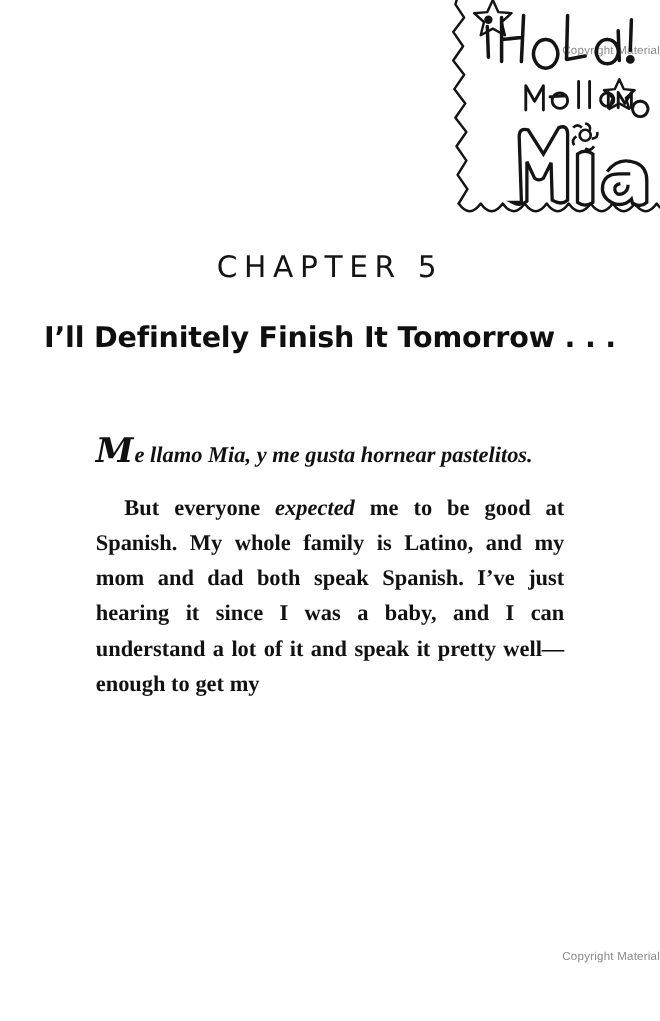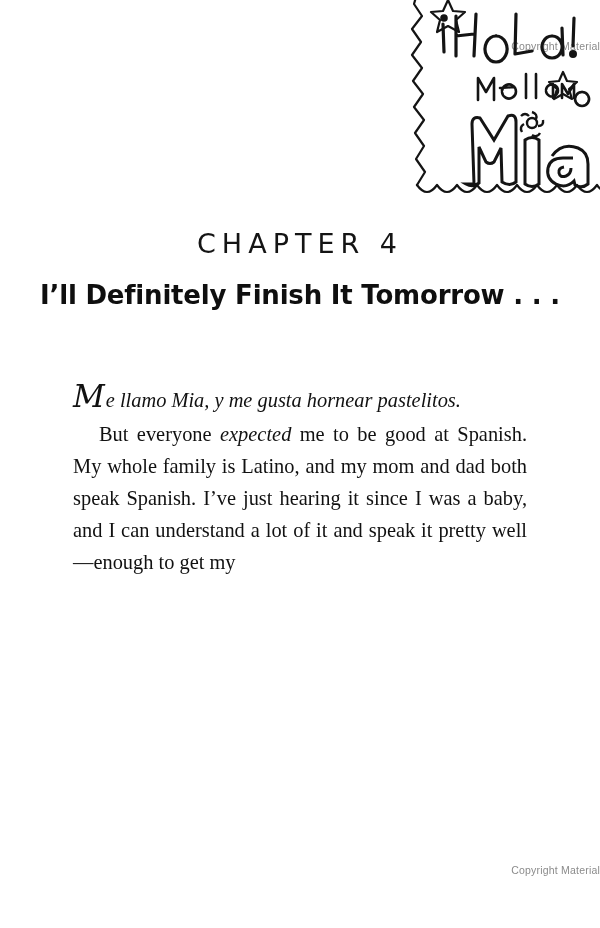--- a/index.html
+++ b/index.html
@@ -51,45 +51,46 @@
     left: 0;
     width: 100%;
     text-align: center;
     font-family: "DejaVu Sans", sans-serif;
     font-size: 27px;
     letter-spacing: 6px;
     color: #141414;
   }
   .chapter-title {
     position: absolute;
-    top: 280px;
+    top: 292px;
     left: 0;
     width: 100%;
     text-align: center;
     font-family: "DejaVu Sans", sans-serif;
     font-weight: bold;
     font-size: 26px;
     letter-spacing: -0.2px;
     color: #0f0f0f;
   }
 
   
   .body-text {
     position: absolute;
     top: 382px;
     left: 71px;
     width: 458px;
   }
   .body-text p {
-    margin: 2px;
+    margin: 16px;
     font-size: 20.4px;
     line-height: 32px;
     text-align: justify;
     text-justify: inter-word;
     hyphens: none;
+    font-weight: bold;
   }
   .body-text p + p {
     text-indent: 26px;
   }
   .first-line {
     font-style: italic;
   }
   .dropcap {
     font-family: "DejaVu Serif", serif;
     font-style: italic;
@@ -156,21 +157,21 @@
         <path d="M264 171 q-6 1 -5 6 q1 5 7 3 q5 -2 5 -8"></path>
       </g>
 
       <g fill="none" stroke="#141414" stroke-width="2.4">
         <circle cx="232" cy="127" r="5"></circle>
         <path d="M232 116 q6 2 4 7 M243 124 q1 6 -5 6 M240 137 q-3 5 -8 2 M222 136 q-3 -5 2 -8 M221 120 q4 -4 8 0"></path>
       </g>
     </svg>
   </div>
 
-  <div class="chapter-label">CHAPTER  4</div>
+  <div class="chapter-label">CHAPTER  5</div>
   <div class="chapter-title">I’ll Definitely Finish It Tomorrow . . .</div>
 
   <div class="body-text">
     <p>
       <span class="dropcap">M</span><span class="first-line">e llamo Mia, y me gusta hornear pastelitos.</span>
     </p>
     <p><span>But everyone </span><em>expected</em><span> me to be good at Spanish. My whole family is Latino, and my mom and dad both speak Spanish. I’ve just hearing it since I was a baby, and I can understand a lot of it and speak it pretty well—enough to get my</span></p>
   </div>
 
   <div class="watermark bottom">Copyright Material</div>

